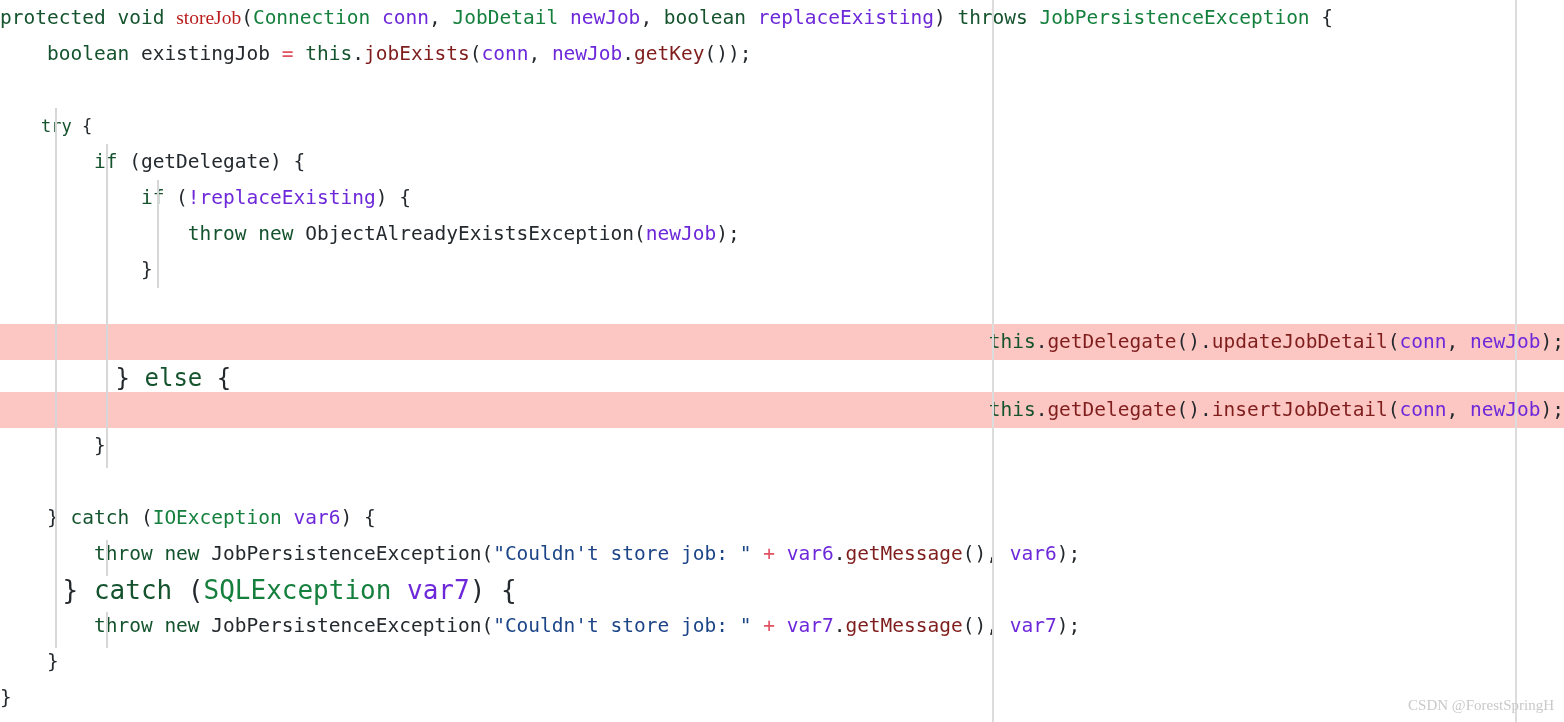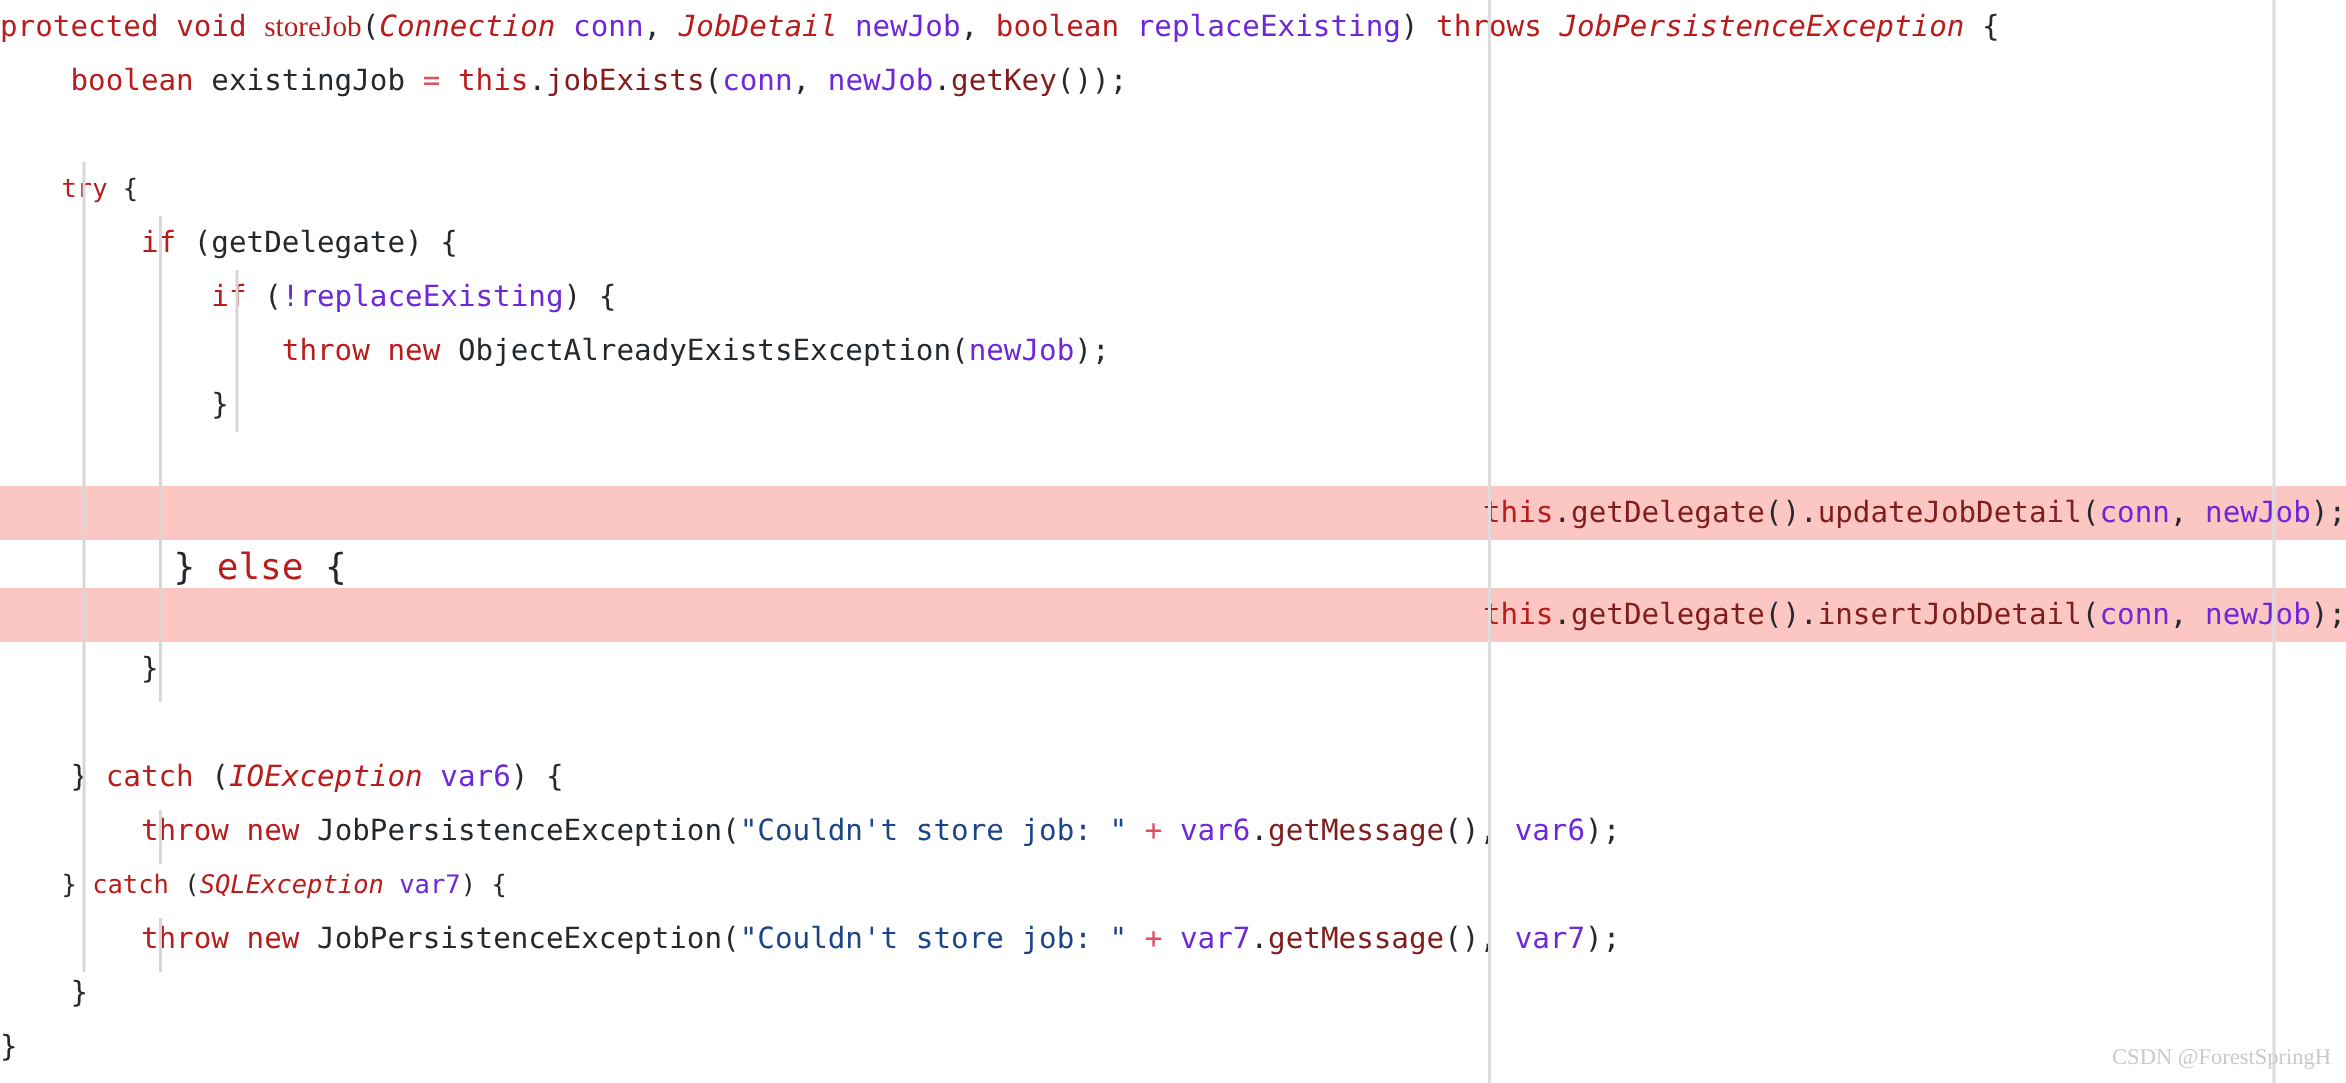--- a/index.html
+++ b/index.html
@@ -65,24 +65,24 @@
 
   
   .guide {
     position: absolute;
     width: 2px;
     background: #d7d7d7;
     z-index: 3;
   }
 
   
-  .kw   { color: #b91c1c; }   
+  .kw   { color: #14532d; }   
   .mth  { color: #b91c1c; font-family: Liberation Serif, serif; }   
   .typ  { color: #24292e; }   
-  .typn { color: #b91c1c; font-style: italic; }   
+  .typn { color: #15803d; }   
   .par  { color: #6d28d9; }   
   .pun  { color: #24292e; }   
   .str  { color: #1c4587; }   
   .opr  { color: #e0505f; }   
   .fn   { color: #7f1d1d; }   
 
   
   .watermark {
     position: absolute;
     right: 10px;
@@ -122,21 +122,21 @@
       <div class="line" style="line-height: 36px; height: 36px; font-size: 19.5px;"><span class="txt"><span class="pun">                </span><span class="kw">throw</span><span class="pun"> </span><span class="kw">new</span><span class="pun"> </span><span class="typ">ObjectAlreadyExistsException</span><span class="pun">(</span><span class="par">newJob</span><span class="pun">);</span></span></div>
       <div class="line" style="line-height: 36px; height: 36px; font-size: 19.5px;"><span class="txt"><span class="pun">            }</span></span></div>
       <div class="line" style="line-height: 36px; height: 36px; font-size: 19.5px;"><span class="txt"></span></div>
       <div class="line hl" style="line-height: 36px; height: 36px; font-size: 19.5px; background: rgb(252, 199, 195);"><span class="txt"><span class="pun">            </span><span class="kw">this</span><span class="pun">.</span><span class="fn">getDelegate</span><span class="pun">().</span><span class="fn">updateJobDetail</span><span class="pun">(</span><span class="par">conn</span><span class="pun">, </span><span class="par">newJob</span><span class="pun">);</span></span><div style="position: absolute; left: 992px; top: 0px; width: 2px; height: 36px; background: rgb(220, 220, 220); z-index: 4;"></div><div style="position: absolute; left: 1515px; top: 0px; width: 2px; height: 36px; background: rgb(220, 220, 220); z-index: 4;"></div></div>
       <div class="line" style="line-height: 36px; height: 32px; font-size: 24px;"><span class="txt"><span class="pun">        } </span><span class="kw">else</span><span class="pun"> {</span></span></div>
       <div class="line hl" style="line-height: 36px; height: 36px; font-size: 19.5px; background: rgb(252, 199, 195);"><span class="txt"><span class="pun">            </span><span class="kw">this</span><span class="pun">.</span><span class="fn">getDelegate</span><span class="pun">().</span><span class="fn">insertJobDetail</span><span class="pun">(</span><span class="par">conn</span><span class="pun">, </span><span class="par">newJob</span><span class="pun">);</span></span><div style="position: absolute; left: 992px; top: 0px; width: 2px; height: 36px; background: rgb(220, 220, 220); z-index: 4;"></div><div style="position: absolute; left: 1515px; top: 0px; width: 2px; height: 36px; background: rgb(220, 220, 220); z-index: 4;"></div></div>
       <div class="line" style="line-height: 36px; height: 36px; font-size: 19.5px;"><span class="txt"><span class="pun">        }</span></span></div>
       <div class="line" style="line-height: 36px; height: 36px; font-size: 19.5px;"><span class="txt"></span></div>
       <div class="line" style="line-height: 36px; height: 36px; font-size: 19.5px;"><span class="txt"><span class="pun">    } </span><span class="kw">catch</span><span class="pun"> (</span><span class="typn">IOException</span><span class="pun"> </span><span class="par">var6</span><span class="pun">) {</span></span></div>
       <div class="line" style="line-height: 36px; height: 36px; font-size: 19.5px;"><span class="txt"><span class="pun">        </span><span class="kw">throw</span><span class="pun"> </span><span class="kw">new</span><span class="pun"> </span><span class="typ">JobPersistenceException</span><span class="pun">(</span><span class="str">"Couldn't store job: "</span><span class="pun"> </span><span class="opr">+</span><span class="pun"> </span><span class="par">var6</span><span class="pun">.</span><span class="fn">getMessage</span><span class="pun">(), </span><span class="par">var6</span><span class="pun">);</span></span></div>
-      <div class="line" style="line-height: 36px; height: 36px; font-size: 17px;"><span class="txt"><span class="pun">    } </span><span class="kw">catch</span><span class="pun"> (</span><span class="typn">SQLException</span><span class="pun"> </span><span class="par">var7</span><span class="pun">) {</span></span></div>
+      <div class="line" style="line-height: 36px; height: 36px; font-size: 26px;"><span class="txt"><span class="pun">    } </span><span class="kw">catch</span><span class="pun"> (</span><span class="typn">SQLException</span><span class="pun"> </span><span class="par">var7</span><span class="pun">) {</span></span></div>
       <div class="line" style="line-height: 36px; height: 36px; font-size: 19.5px;"><span class="txt"><span class="pun">        </span><span class="kw">throw</span><span class="pun"> </span><span class="kw">new</span><span class="pun"> </span><span class="typ">JobPersistenceException</span><span class="pun">(</span><span class="str">"Couldn't store job: "</span><span class="pun"> </span><span class="opr">+</span><span class="pun"> </span><span class="par">var7</span><span class="pun">.</span><span class="fn">getMessage</span><span class="pun">(), </span><span class="par">var7</span><span class="pun">);</span></span></div>
       <div class="line" style="line-height: 36px; height: 36px; font-size: 19.5px;"><span class="txt"><span class="pun">    }</span></span></div>
       <div class="line" style="line-height: 36px; height: 36px; font-size: 19.5px;"><span class="txt"><span class="pun">}</span></span></div>
     </div>
 
   <div class="watermark">CSDN @ForestSpringH</div>
 
 </div>
 
 </body></html>

